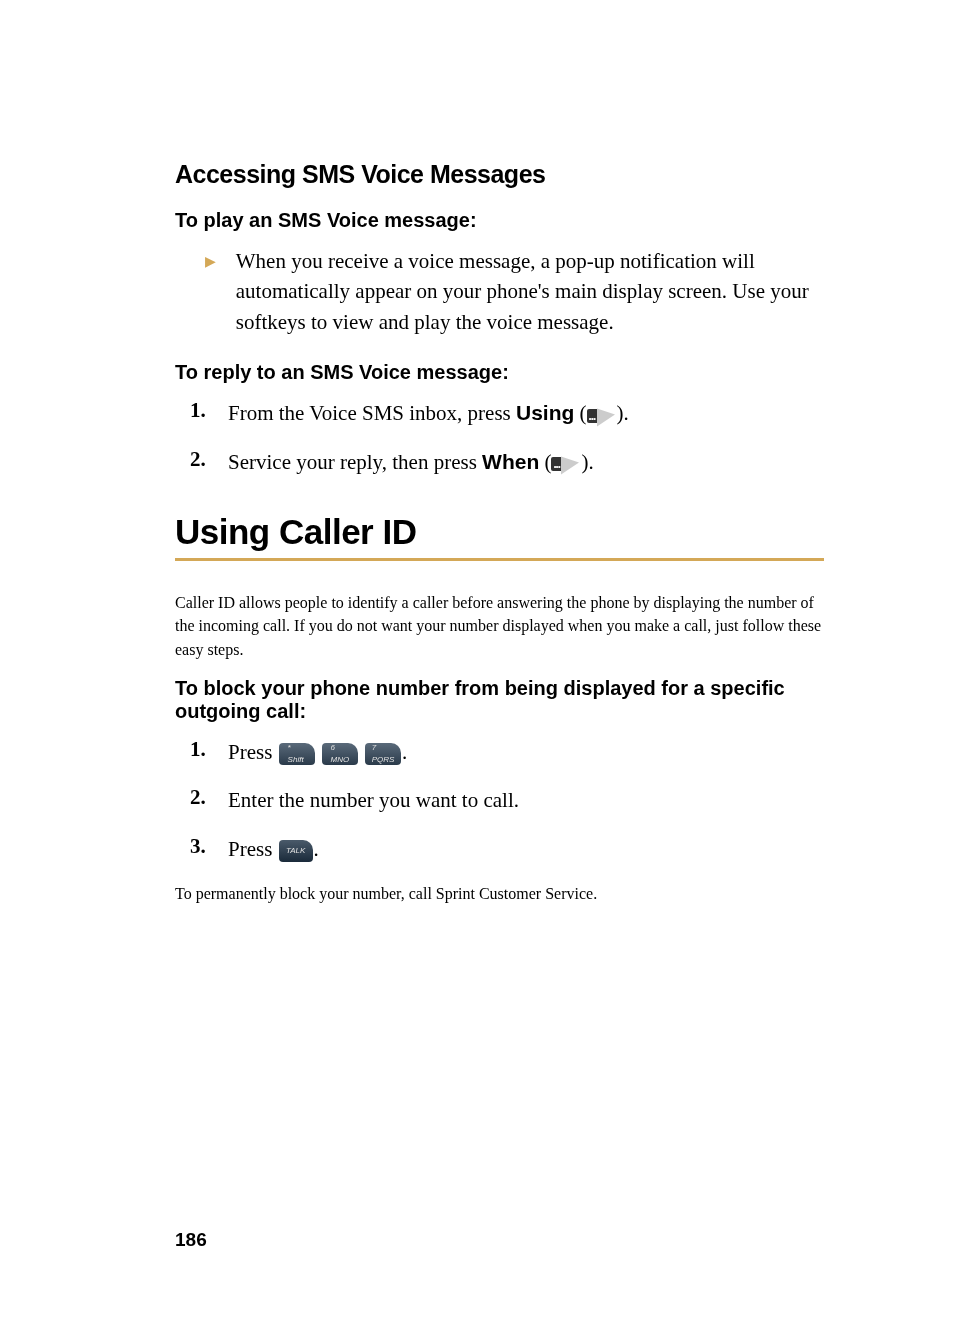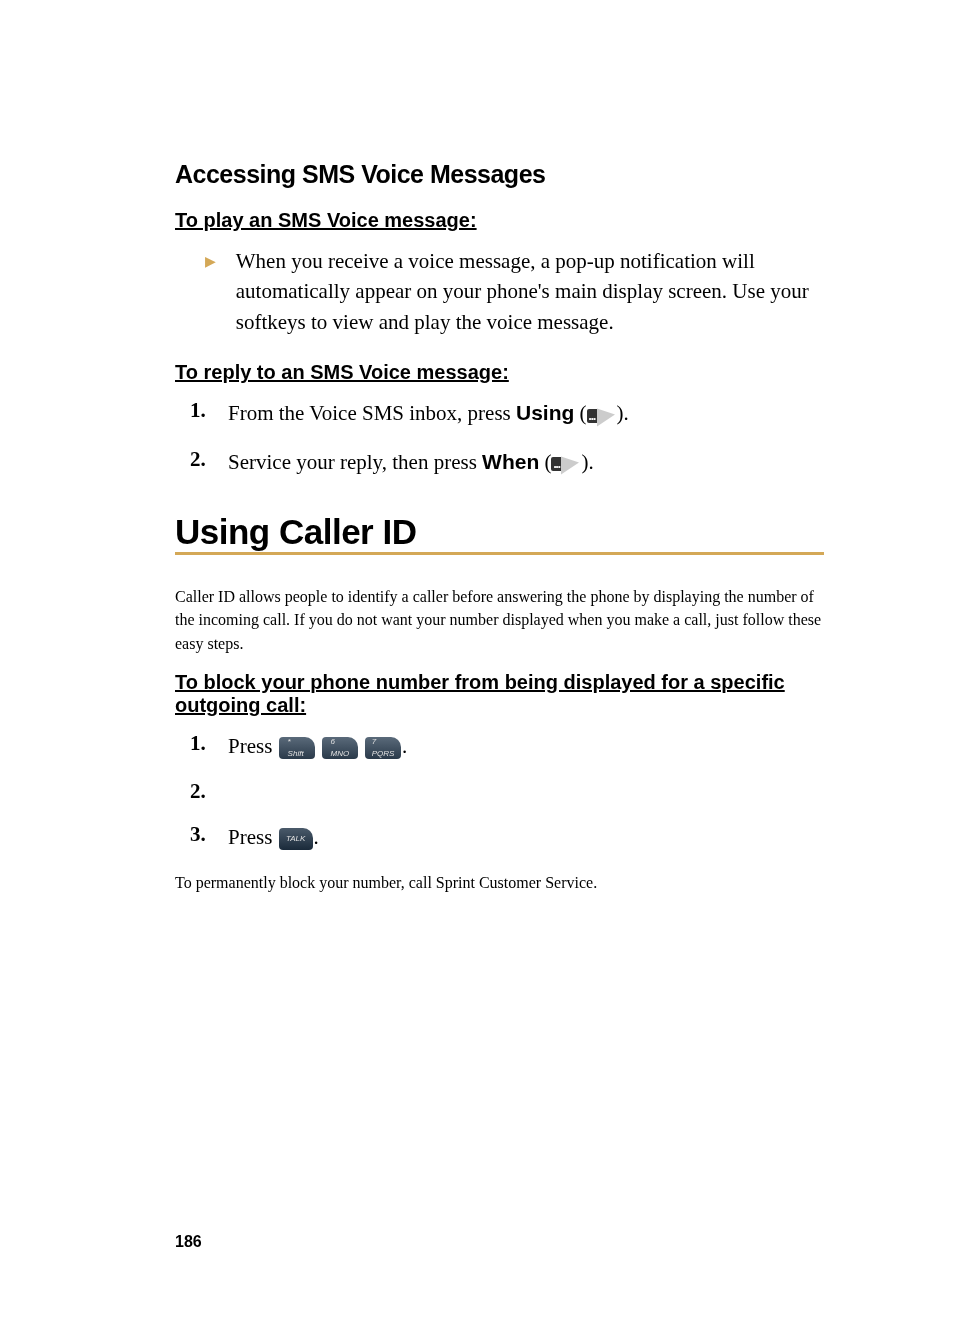--- a/index.html
+++ b/index.html
@@ -21,21 +21,20 @@
       font-weight: bold;
       margin-bottom: 20px;
       font-family: 'Segoe UI', Arial, sans-serif;
       letter-spacing: -0.5px;
     }
     .subheading {
       font-size: 20px;
       font-weight: bold;
       margin-bottom: 14px;
       font-family: 'Segoe UI', Arial, sans-serif;
-      text-decoration: underline;
     }
     .bullet-item {
       display: flex;
       align-items: flex-start;
       margin-left: 30px;
       margin-bottom: 24px;
     }
     .bullet-marker {
       color: #d4a857;
       font-size: 14px;
@@ -70,20 +69,21 @@
     .bold {
       font-weight: bold;
       font-family: 'Segoe UI', Arial, sans-serif;
     }
     .h1 {
       font-size: 35px;
       font-weight: bold;
       font-family: 'Segoe UI', Arial, sans-serif;
       margin-top: 35px;
       letter-spacing: -0.5px;
+      padding-bottom: 6px;
     }
     .rule {
       height: 3px;
       background: #d4a857;
       margin-bottom: 30px;
       width: 100%;
     }
     .para {
       font-size: 16px;
       line-height: 1.45;
@@ -155,21 +155,21 @@
     .footer {
       position: absolute;
       bottom: 85px;
       left: 175px;
       right: 130px;
       display: flex;
       font-family: 'Segoe UI', Arial, sans-serif;
     }
     .footer-page {
       font-weight: bold;
-      font-size: 16px;
+      font-size: 19px;
       margin-right: 100px;
     }
     .footer-title {
       font-weight: bold;
       font-size: 19px;
     }
   </style>
 </head>
 <body>
 
@@ -211,20 +211,21 @@
     <span class="num-marker">1.</span>
     <span class="num-text">
       <span>Press </span>
       <span class="key-icon" data-label="* Shift"></span>
       <span class="key-icon" data-label="6 MNO"></span>
       <span class="key-icon" data-label="7 PQRS"></span><span>.</span>
     </span>
   </div>
   <div class="num-item">
     <span class="num-marker">2.</span>
+    <span class="num-text">Enter the number you want to call.</span>
   </div>
   <div class="num-item">
     <span class="num-marker">3.</span>
     <span class="num-text">
       <span>Press </span>
       <span class="key-icon key-icon-talk" data-label="TALK"></span><span>.</span>
     </span>
   </div>
 </div>
 

